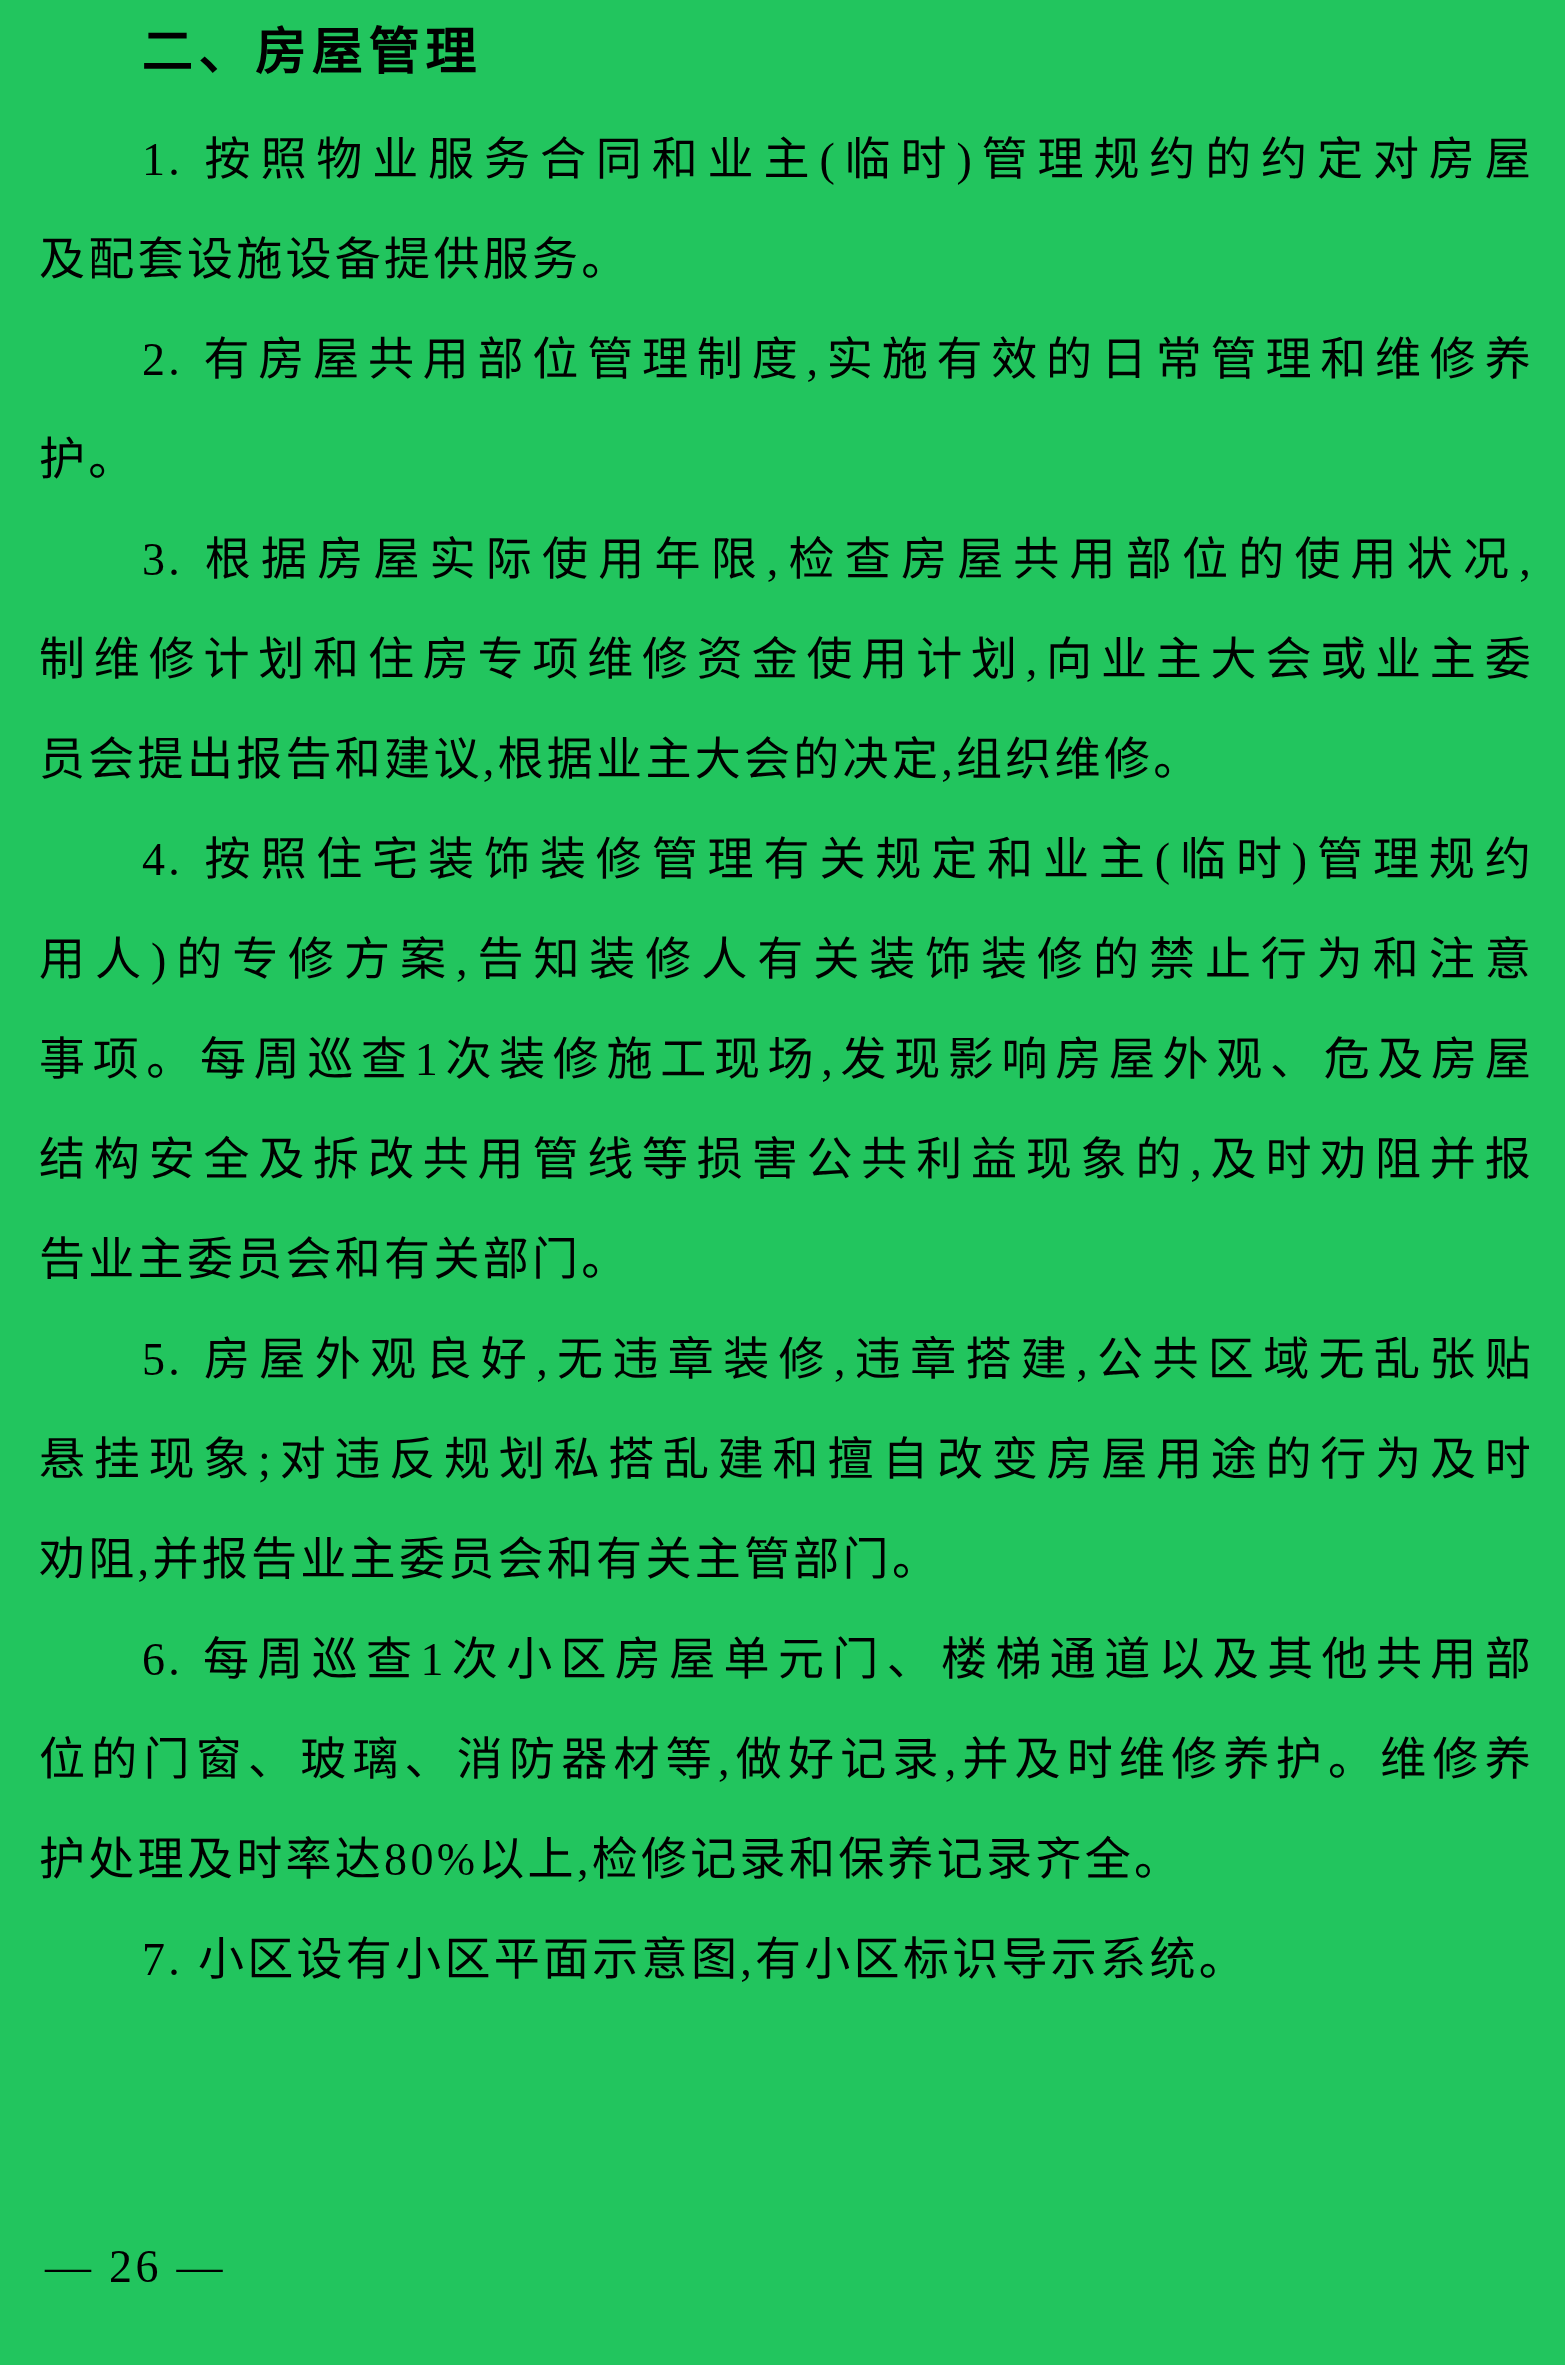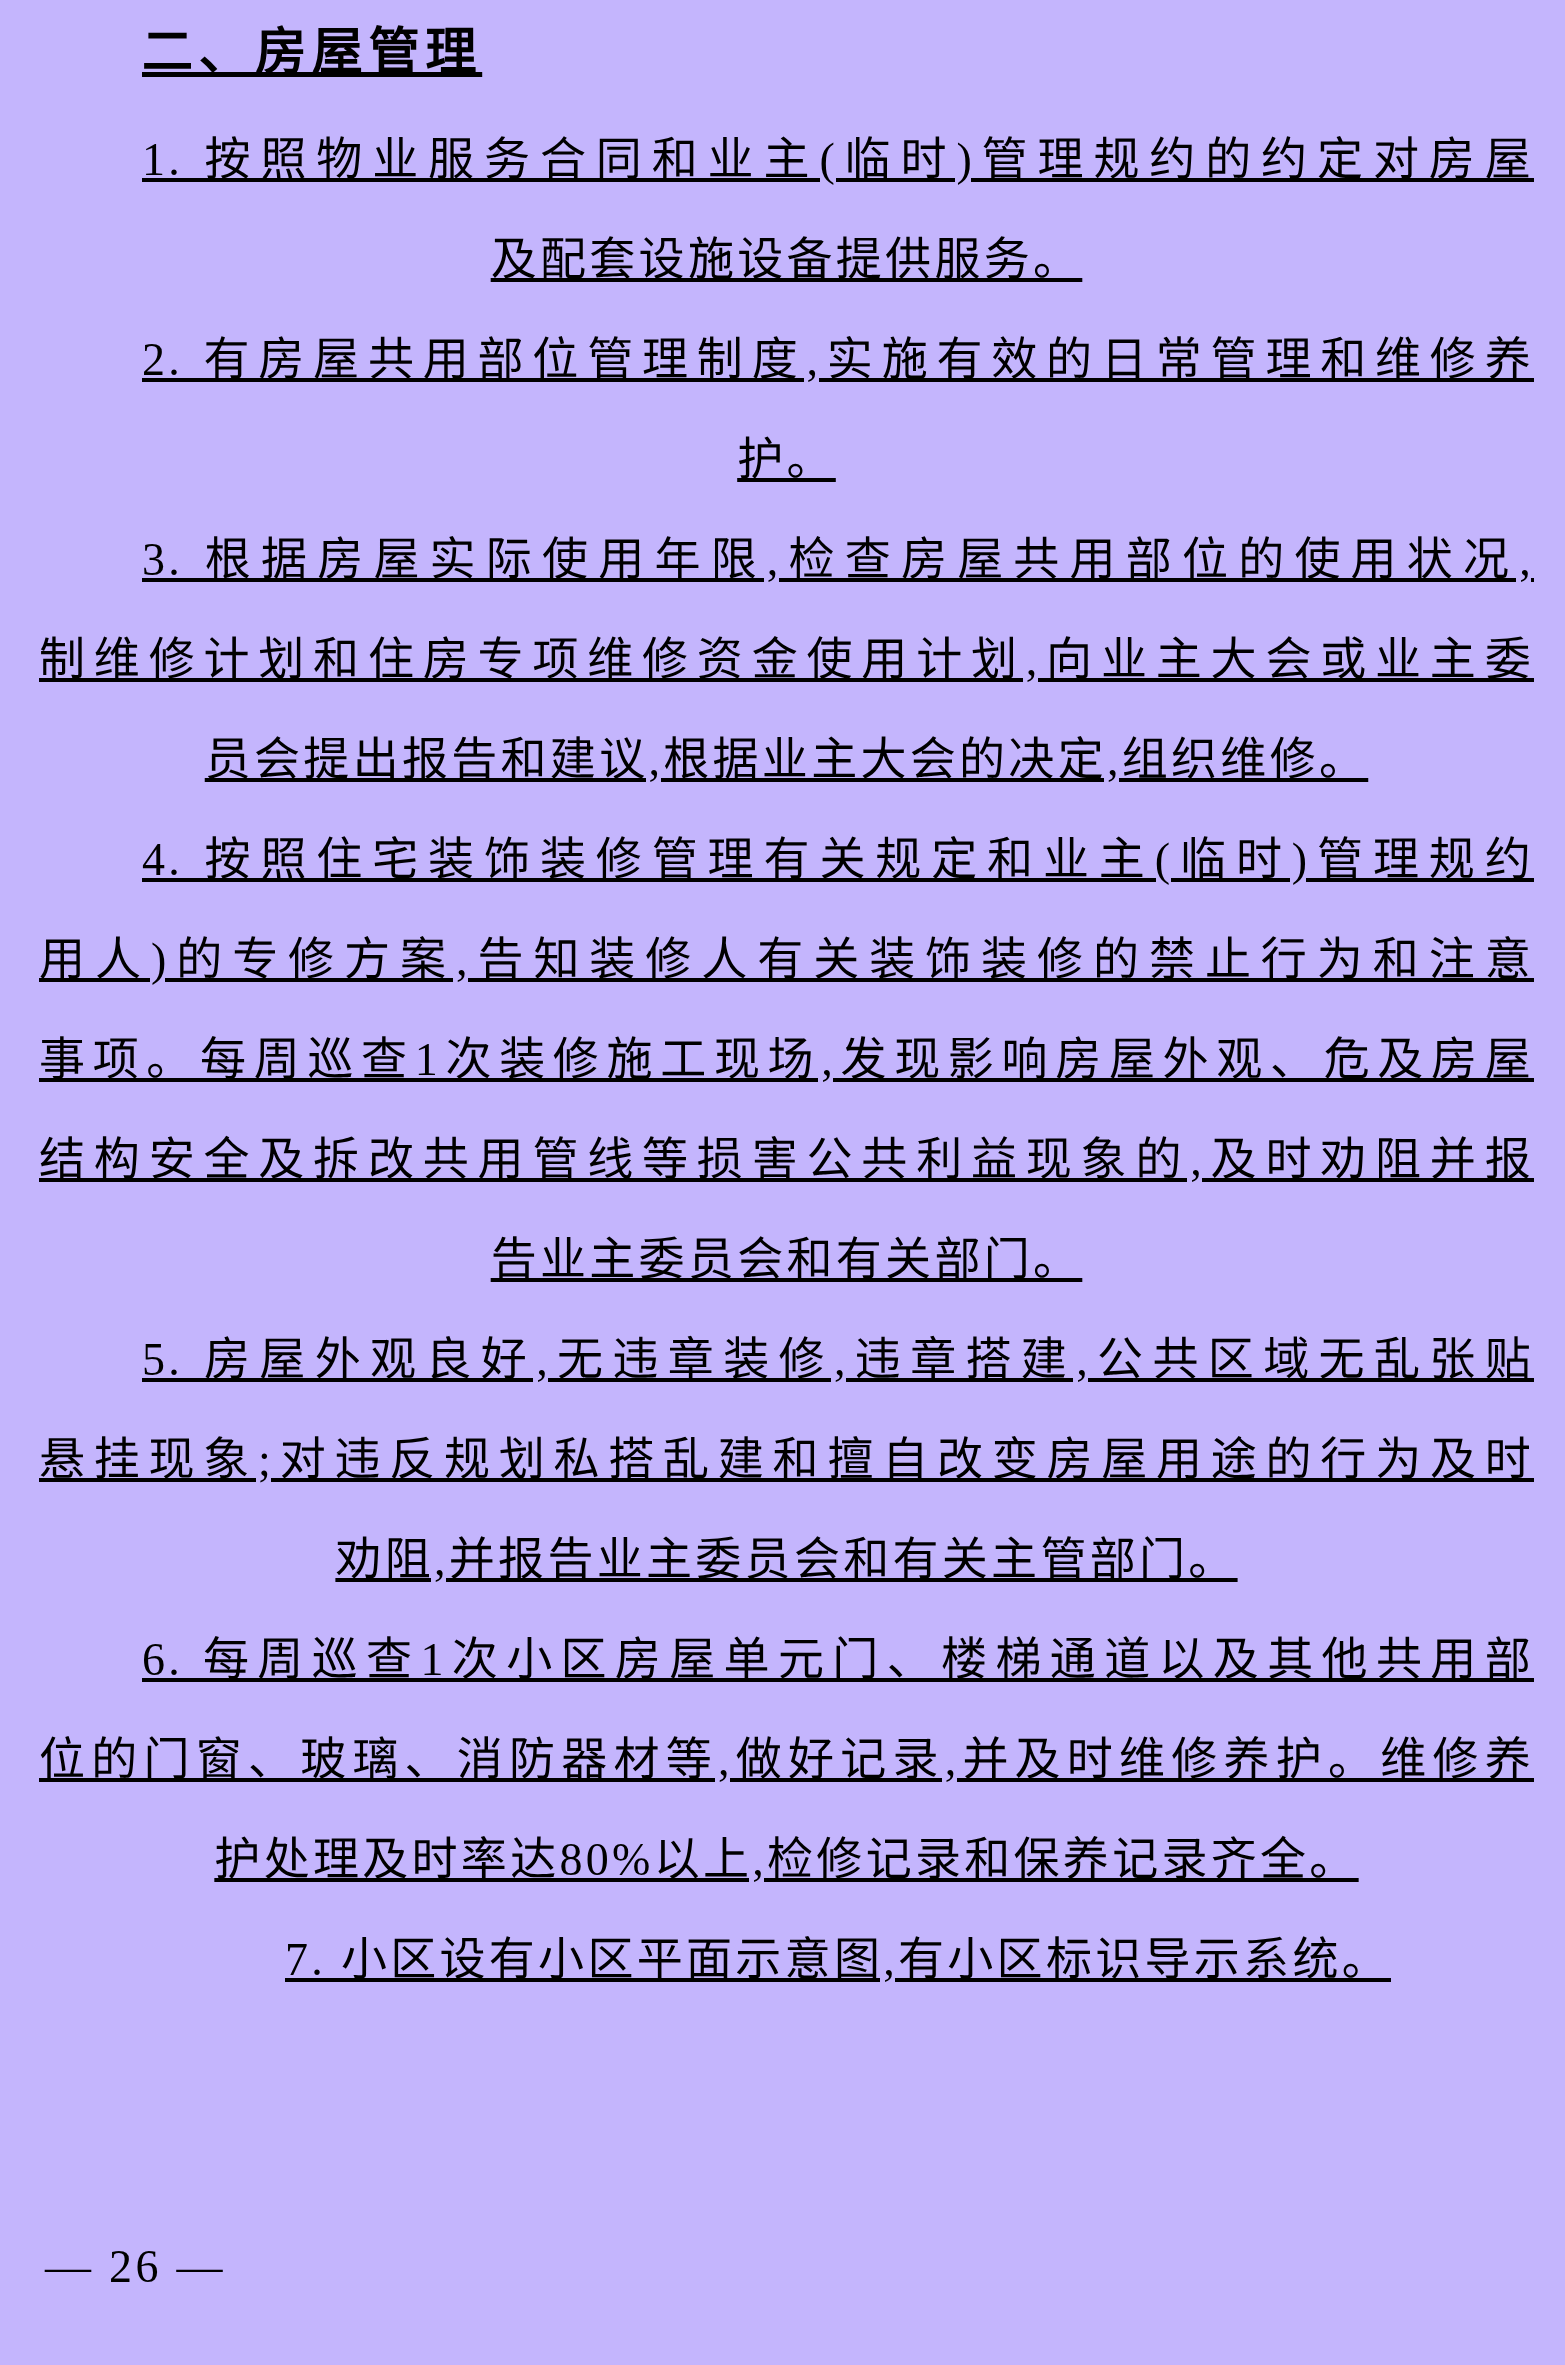--- a/index.html
+++ b/index.html
@@ -2,25 +2,24 @@
 <html lang="zh-CN" style="font-size:13px"><head>
 <meta charset="utf-8">
 <style>
   * { margin: 0; padding: 0; box-sizing: border-box; }
   html, body { background: #ffffff; }
 
   .page {
     position: relative;
     width: 1565px;
     height: 2366px;
-    background: #c4b5fd;
+    background: #22c55e;
     color: #000000;
     overflow: hidden;
     font-family: "Liberation Serif", "DejaVu Serif", serif;
-    text-decoration: underline;
   }
 
   .heading {
     margin: 19.6px 31px 0 39px;
     padding-left: 103px;
     font-family: "Liberation Sans", "DejaVu Sans", sans-serif;
     font-weight: 700;
     font-size: 51px;
     line-height: 64px;
     letter-spacing: 5.7px;
@@ -29,21 +28,20 @@
   .body {
     margin: 26px 31px 0 39px; 
     font-size: 46px;
     line-height: 100px;
     letter-spacing: 3.3px;
   }
 
   .line {
     white-space: nowrap;
     overflow: visible;
-    text-align: center;
   }
   .line.fill {
     white-space: normal;
     text-align: justify;
     text-align-last: justify;
   }
   .line.indent {
     text-indent: 103px;
   }
 

